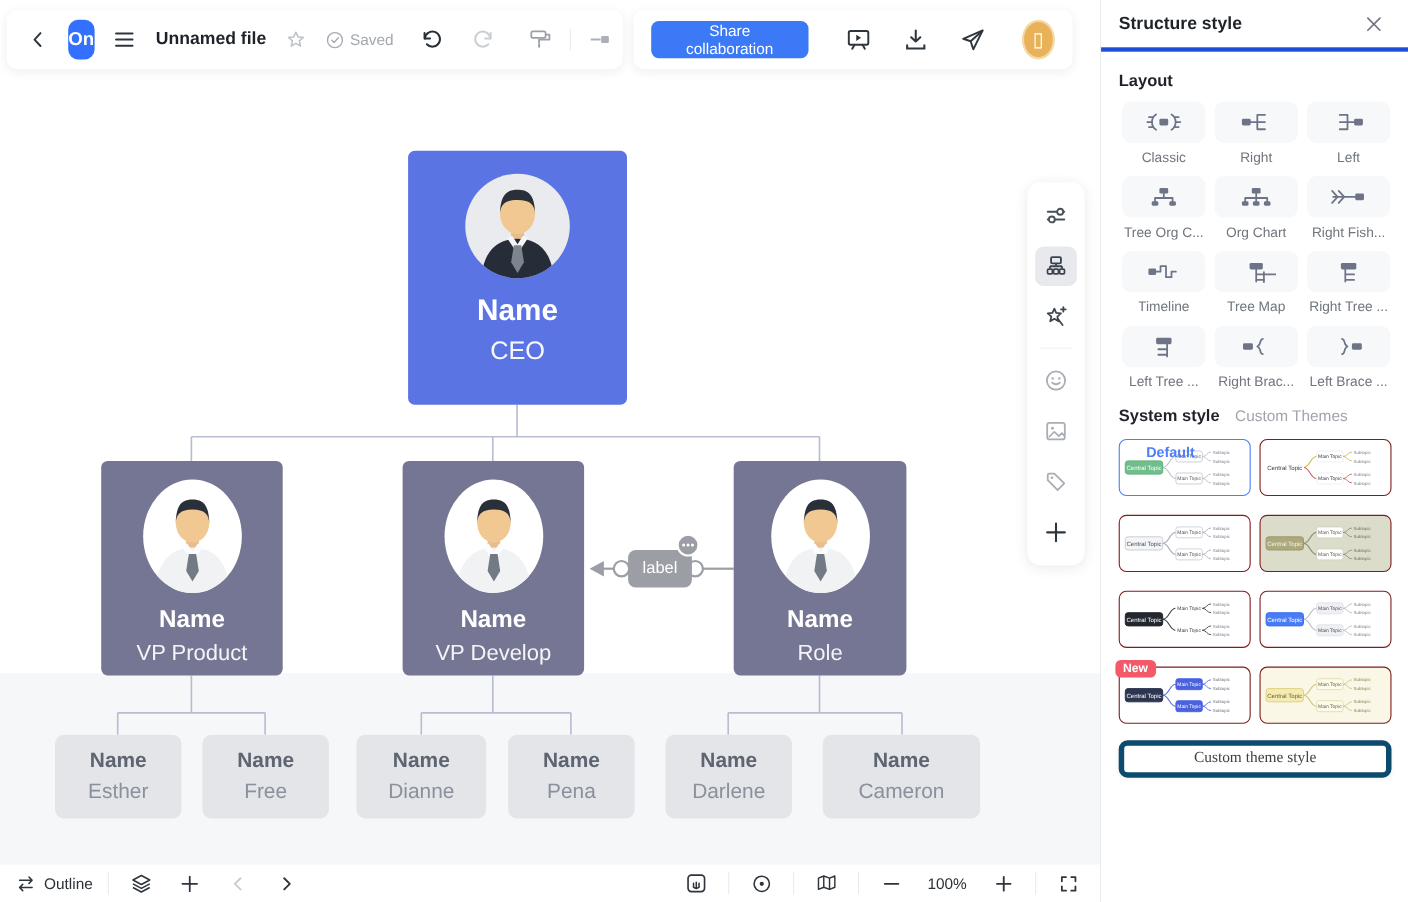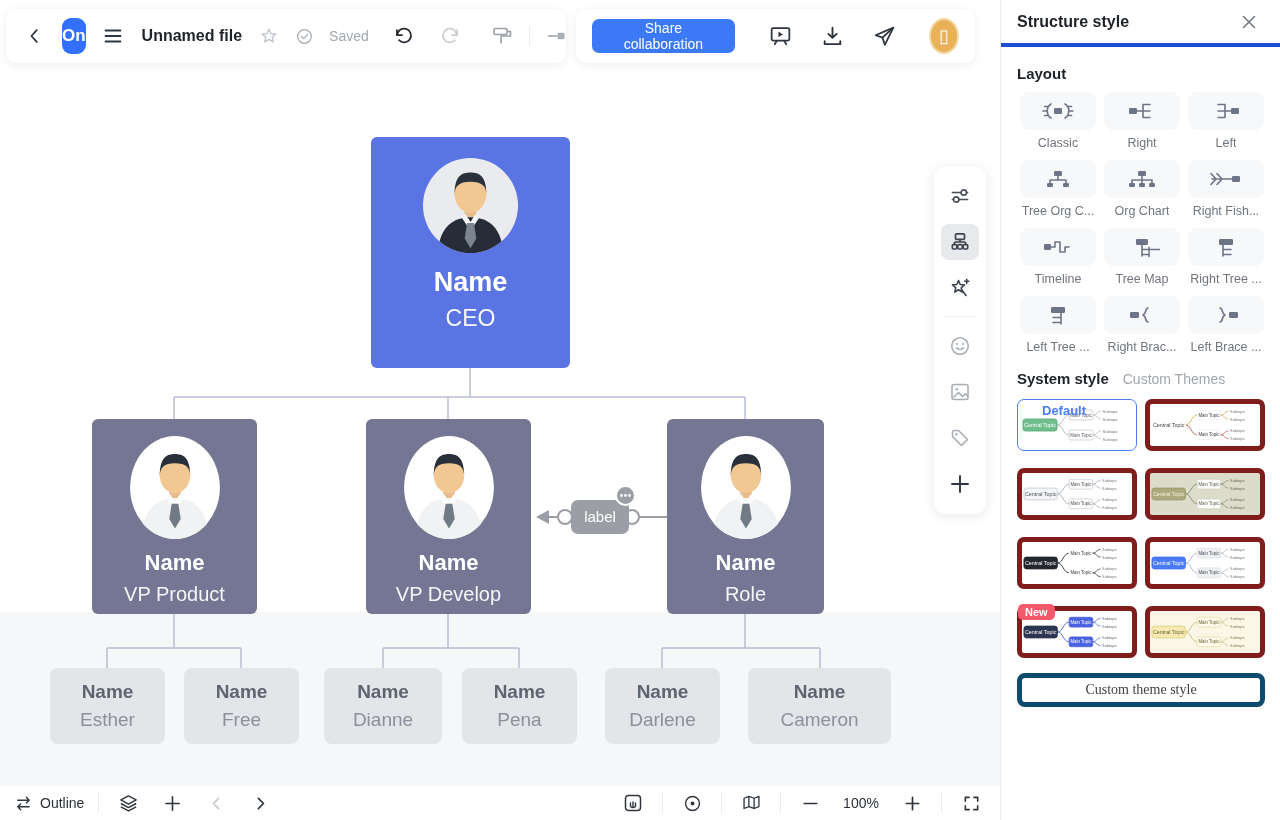--- a/index.html
+++ b/index.html
@@ -14,21 +14,21 @@
   
   .topbar { position:absolute; top:9px; height:54px; background:#fff; border-radius:10px;
     box-shadow:0 2px 10px rgba(31,35,41,.07); display:flex; align-items:center; z-index:30; }
   .topbar.left { left:6px; width:560px; padding:0 14px; gap:12px; }
   .topbar.right { left:576px; width:399px; padding:0 16px; gap:13px; }
   .icon-btn { display:flex; align-items:center; justify-content:center; width:30px; height:30px;
     border-radius:6px; cursor:pointer; flex:0 0 auto; }
   .logo { width:36px; height:36px; border-radius:9px; background:var(--accent,#3370FF); color:#fff;
     font-weight:bold; font-size:17px; display:flex; align-items:center; justify-content:center; }
   .file-name { font-size:16px; font-weight:bold; color:#1F2329; white-space:nowrap; margin-left:2px; }
-  .saved-wrap { display:flex; align-items:center; gap:16px; color:#A3A8B0; font-size:14px; }
+  .saved-wrap { display:flex; align-items:center; gap:5px; color:#A3A8B0; font-size:14px; }
   .vdiv { width:1px; height:20px; background:#E8EAEC; flex:0 0 auto; }
   .share-btn { height:34px; padding:0 22px; background:var(--accent-btn,#3B79F7); color:#fff;
     border:none; border-radius:7px; font-size:14px; font-family:inherit; cursor:pointer; }
   .right-icons { display:flex; align-items:center; gap:22px; margin-left:18px; }
   .avatar-user { width:36px; height:36px; border-radius:50%; background:var(--avatar,#E9B259);
     color:#fff; display:flex; align-items:center; justify-content:center; font-size:18px;
     border:2px solid #F3D9A8; margin-left:16px; cursor:pointer; }
 
   
   .node { position:absolute; display:flex; flex-direction:column; align-items:center; cursor:pointer; }
@@ -80,21 +80,21 @@
   .layout-grid { display:grid; grid-template-columns:repeat(3,1fr); column-gap:2px; row-gap:10px; }
   .tile { display:flex; flex-direction:column; align-items:center; cursor:pointer; width:82px; }
   .tile-box { width:76px; height:38px; background:#F7F8FA; border:1.5px solid transparent;
     border-radius:9px; display:flex; align-items:center; justify-content:center; }
   .tile.selected .tile-box { background:#fff; border-color:var(--sel,#4D7DF7); }
   .tile-label { margin-top:6px; font-size:12.5px; color:#70757E; white-space:nowrap; max-width:86px;
     overflow:hidden; text-overflow:ellipsis; }
   .style-tabs { display:flex; align-items:baseline; gap:14px; margin:16px 0 12px; }
   .tab-custom { font-size:14px; color:#A0A5AD; cursor:pointer; }
   .theme-grid { display:grid; grid-template-columns:repeat(2,120px); column-gap:8px; row-gap:17px; }
-  .thumb { position:relative; width:120px; height:52px; border:5px solid #7f1d1d; border-radius:7px;
+  .thumb { position:relative; width:120px; height:52px; border:1px solid #7f1d1d; border-radius:7px;
     cursor:pointer; overflow:visible; display:flex; align-items:center; justify-content:center; }
   .thumb.selected { border:1.5px solid var(--sel,#4D7DF7); }
   .thumb-name { position:absolute; left:24px; top:3px; font-size:13px; font-weight:bold;
     color:var(--sel,#4D7DF7); }
   .thumb-badge { position:absolute; left:-4px; top:-7px; background:#F4596A; color:#fff; font-size:11px;
     font-weight:bold; padding:2px 7px; border-radius:5px; }
   .custom-theme-btn { margin:15px 0 0; width:248px; height:34px; background:#fff; border:5px solid #0c4a6e;
     border-radius:8px; box-shadow:0 1px 4px rgba(31,35,41,.06); font-size:14px; color:#404040;
     font-family:Liberation Serif, serif; cursor:pointer; }
   svg.mini { width:112px; height:44px; }

